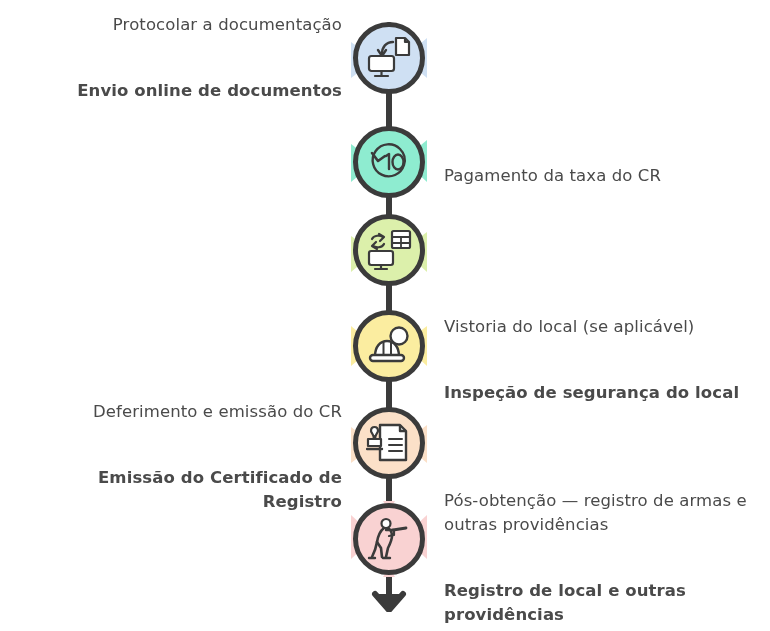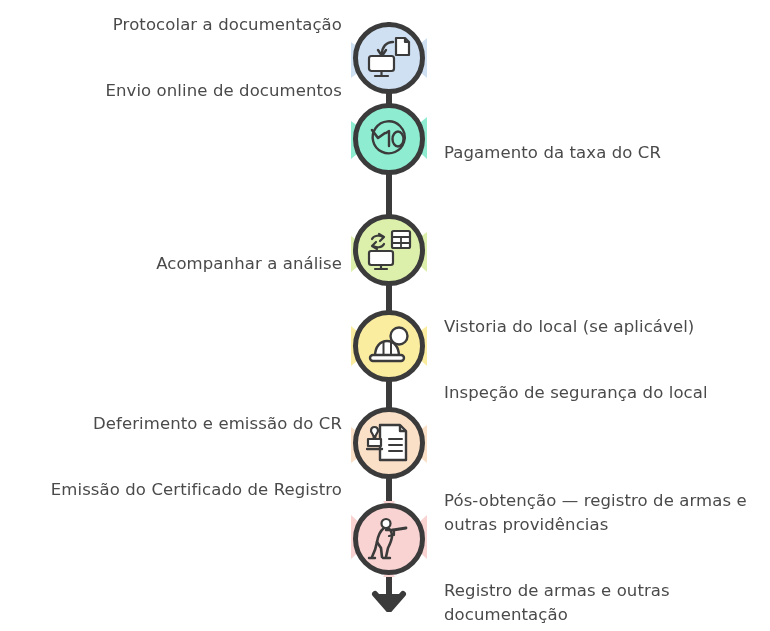--- a/index.html
+++ b/index.html
@@ -108,21 +108,21 @@
   .lbl-title, .lbl-sub {
     font-family: "DejaVu Sans", sans-serif;
     font-size: 16.5px;
     line-height: 24px;
     color: #4a4a4a;
     letter-spacing: 0.1px;
     max-width: 326px;
   }
 
   .lbl-title { font-weight: 400; }
-  .lbl-sub   { font-weight: 400; margin-top: 36px; }
+  .lbl-sub   { font-weight: 700; margin-top: 36px; }
 </style>
 </head>
 <body>
 
 <div id="timeline">
 
   <div class="spine"></div>
 
   <svg class="arrow-head" viewBox="0 0 40 34">
     <path d="M20 1 L20 20 M6 16 L20 32 L34 16" fill="none" stroke="#3b3b3b" stroke-width="6" stroke-linecap="round" stroke-linejoin="round"></path>
@@ -149,21 +149,21 @@
           <path d="M27 7 C20 7 16 12 16 19" fill="none" stroke="#3b3b3b" stroke-width="2.4" stroke-linecap="round"></path>
           <path d="M12 15 L16 21 L20 15" fill="none" stroke="#3b3b3b" stroke-width="2.4" stroke-linecap="round" stroke-linejoin="round"></path>
 
           <rect x="3" y="21" width="25" height="15" rx="2.5" fill="#ffffff" stroke="#3b3b3b" stroke-width="2.2"></rect>
           <path d="M15.5 36 V40 M9 41 H22" fill="none" stroke="#3b3b3b" stroke-width="2.2" stroke-linecap="round"></path>
         </svg>
       </div>
     </div>
   </div>
 
-  <div class="step" id="step-2" style="top:103px;">
+  <div class="step" id="step-2" style="top:126px;">
     <div class="labels right" style="height:100px;">
       <div class="lbl-title">Pagamento da taxa do CR</div>
     </div>
     <div class="node-wrap">
       <svg class="blob" viewBox="0 0 80 76">
         <path d="M8 30 C14 14 30 4 44 5 C58 6 72 16 74 32 C76 48 66 66 50 71 C34 76 14 68 8 52 Z" fill="#8eecd0"></path>
         <path d="M2 20 L26 38 L2 58 Z" fill="#8eecd0"></path>
         <path d="M78 16 L54 36 L78 58 Z" fill="#8eecd0"></path>
       </svg>
       <div class="node">
@@ -174,21 +174,20 @@
           <path d="M20 17 L23 15 V30" fill="none" stroke="#3b3b3b" stroke-width="2.4" stroke-linecap="round" stroke-linejoin="round"></path>
 
           <ellipse cx="32" cy="23" rx="5.5" ry="7.5" fill="none" stroke="#3b3b3b" stroke-width="2.4"></ellipse>
         </svg>
       </div>
     </div>
   </div>
 
   <div class="step" id="step-3" style="top:214px;">
     <div class="labels left" style="height:100px;">
-      <div class="lbl-title">Acompanhar a análise</div>
     </div>
     <div class="node-wrap">
       <svg class="blob" viewBox="0 0 80 76">
         <path d="M8 30 C14 14 30 4 44 5 C58 6 72 16 74 32 C76 48 66 66 50 71 C34 76 14 68 8 52 Z" fill="#dcf0ab"></path>
         <path d="M2 24 L26 40 L2 60 Z" fill="#dcf0ab"></path>
         <path d="M78 20 L54 38 L78 60 Z" fill="#dcf0ab"></path>
       </svg>
       <div class="node">
         <svg class="glyph" viewBox="0 0 46 46">
 
@@ -254,21 +253,21 @@
           <path d="M17.5 19 V31 M25 19 V31" fill="none" stroke="#3b3b3b" stroke-width="2"></path>
           <rect x="4" y="32" width="34" height="6" rx="3" fill="#ffffff" stroke="#3b3b3b" stroke-width="2.4"></rect>
         </svg>
       </div>
     </div>
   </div>
 
   <div class="step" id="step-6" style="top:503px;padding-left:31px;">
     <div class="labels right" style="height:110px;">
       <div class="lbl-title">Pós-obtenção — registro de armas e outras providências</div>
-      <div class="lbl-sub">Registro de armas e outras documentação</div>
+      <div class="lbl-sub">Registro de local e outras providências</div>
     </div>
     <div class="node-wrap">
       <svg class="blob" viewBox="0 0 80 76">
         <path d="M8 30 C14 14 30 4 44 5 C58 6 72 16 74 32 C76 48 66 66 50 71 C34 76 14 68 8 52 Z" fill="#f9d2d2"></path>
         <path d="M2 14 L26 36 L2 58 Z" fill="#f9d2d2"></path>
         <path d="M78 14 L54 36 L78 58 Z" fill="#f9d2d2"></path>
         <path d="M34 0 L46 0 L40 10 Z" fill="#f9d2d2"></path>
         <path d="M34 76 L46 76 L40 66 Z" fill="#f9d2d2"></path>
       </svg>
       <div class="node">

